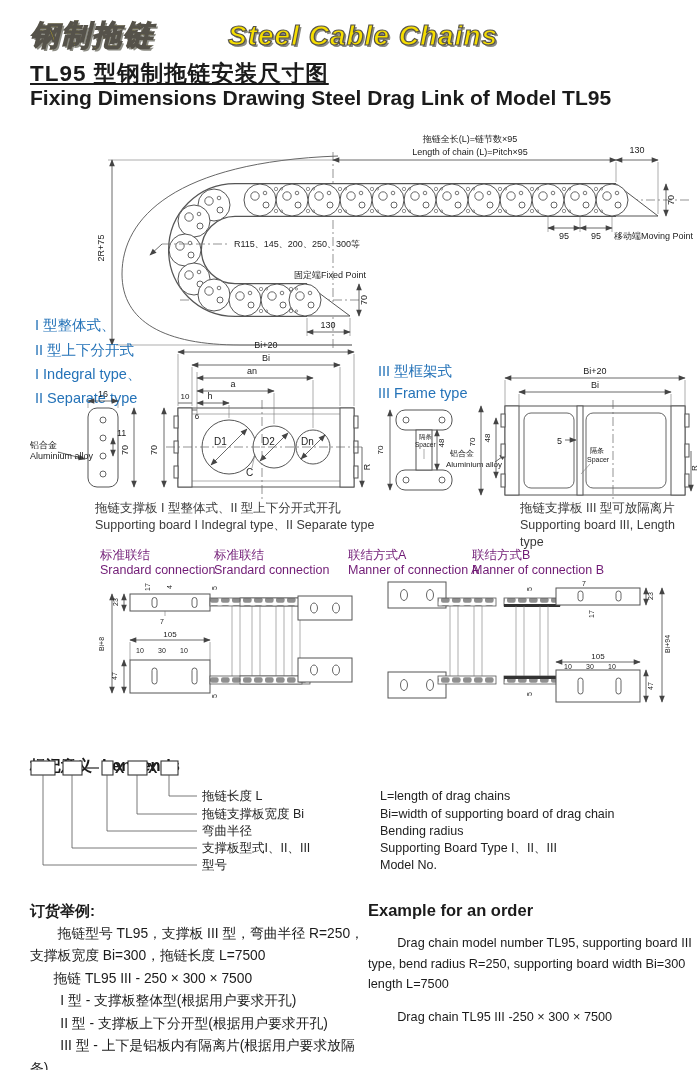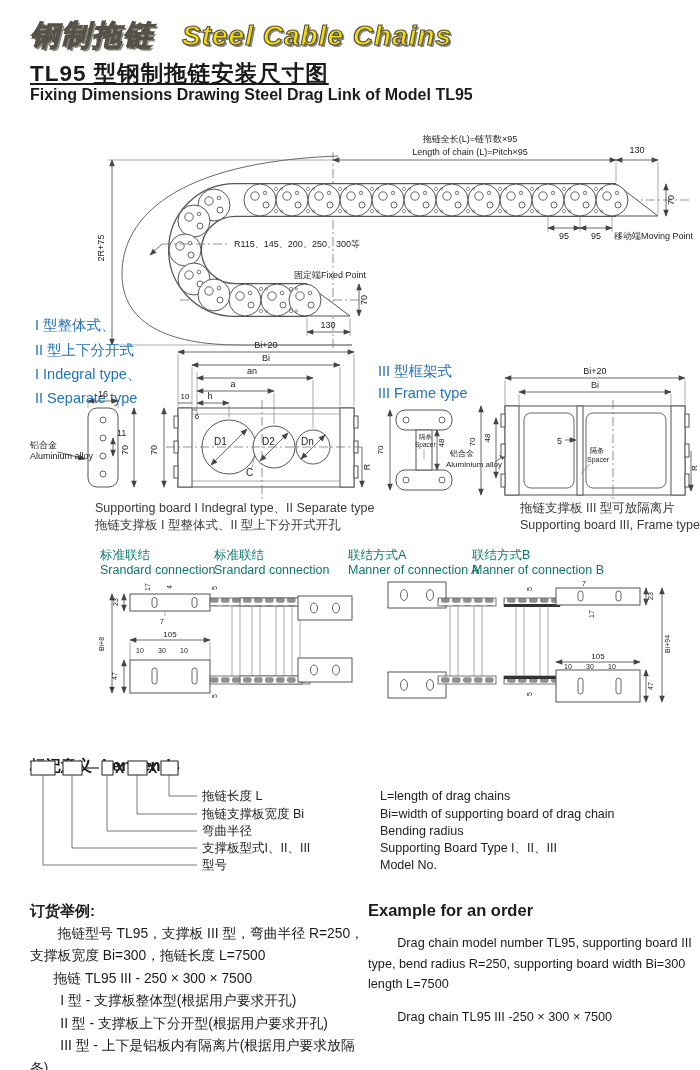--- a/index.html
+++ b/index.html
@@ -1,29 +1,29 @@
 <!DOCTYPE html>
 <html><head>
 <meta charset="utf-8">
 <style>
   html,body{margin:0;padding:0;background:#fff;}
   .page{position:relative;width:700px;height:1070px;background:#fff;overflow:hidden;
         font-family:"Liberation Sans",sans-serif;color:#1b1b1b;}
   .abs{position:absolute;}
   
-  .logo-row{left:30px;top:16px;display:flex;gap:28px;align-items:baseline;}
+  .logo-row{left:30px;top:16px;display:flex;gap:74px;align-items:baseline;}
   .logo{font-style:italic;font-weight:bold;color:#f6de00;
         -webkit-text-stroke:1.2px #55524a;text-shadow:2px 2px 0 #8c8c84;}
   .logo-cn{font-size:29px;letter-spacing:2px;}
   .logo-en{font-size:28px;letter-spacing:1px;}
   .title-cn{left:30px;top:58px;font-size:22.5px;font-weight:bold;letter-spacing:1px;text-decoration:underline;}
-  .title-en{left:30px;top:86px;font-size:16px;font-weight:bold;}
+  .title-en{left:30px;top:86px;font-size:21px;font-weight:bold;}
   
   .cap{font-size:12.5px;line-height:17px;color:#3a3a3a;}
-  .conn-h{font-size:12.5px;line-height:15px;color:#0f766e;}
+  .conn-h{font-size:12.5px;line-height:15px;color:#701a75;}
   
   .leg-title{left:30px;top:756px;font-weight:bold;}
   .leg-title .cn{font-size:15.5px;}
   .leg-title .en{font-size:16.5px;margin-left:10px;}
   
   .ord{line-height:22.5px;font-size:13.8px;}
   .ord-title{font-weight:bold;font-size:15px;margin:0 0 4px 0;}
   .ord p{margin:0;}
   .cp1{text-indent:2em;}
   .cp2{text-indent:1.7em;}
@@ -289,26 +289,26 @@
       <line class="dl" x1="565" y1="134" x2="576" y2="134" marker-end="url(#ma)"></line>
       <text class="t7" x="590" y="147">隔条</text>
       <text class="t7" x="587" y="156">Spacer</text>
       <line class="xl" x1="590" y1="158" x2="581" y2="168"></line>
       <line class="dl" x1="691" y1="145" x2="691" y2="185" marker-end="url(#ma)"></line>
       <text class="t8" text-anchor="middle" transform="rotate(-90 697 162)" x="697" y="162">R</text>
     </g>
   </svg>
 
   <div class="abs cap" style="left:95px;top:500px">
+    <div>拖链支撑板 I 型整体式、II 型上下分开式开孔</div>
     <div>Supporting board I Indegral type、II Separate type</div>
-    <div>拖链支撑板 I 型整体式、II 型上下分开式开孔</div>
   </div>
   <div class="abs cap" style="left:520px;top:500px">
     <div>拖链支撑板 III 型可放隔离片</div>
-    <div>Supporting board III, Frame type</div>
+    <div>Supporting board III, Length type</div>
   </div>
 
   <div class="abs conn-h" style="left:100px;top:548px">
     <div>标准联结</div>
     <div>Srandard connection</div>
   </div>
   <div class="abs conn-h" style="left:214px;top:548px">
     <div>标准联结</div>
     <div>Srandard connection</div>
   </div>

